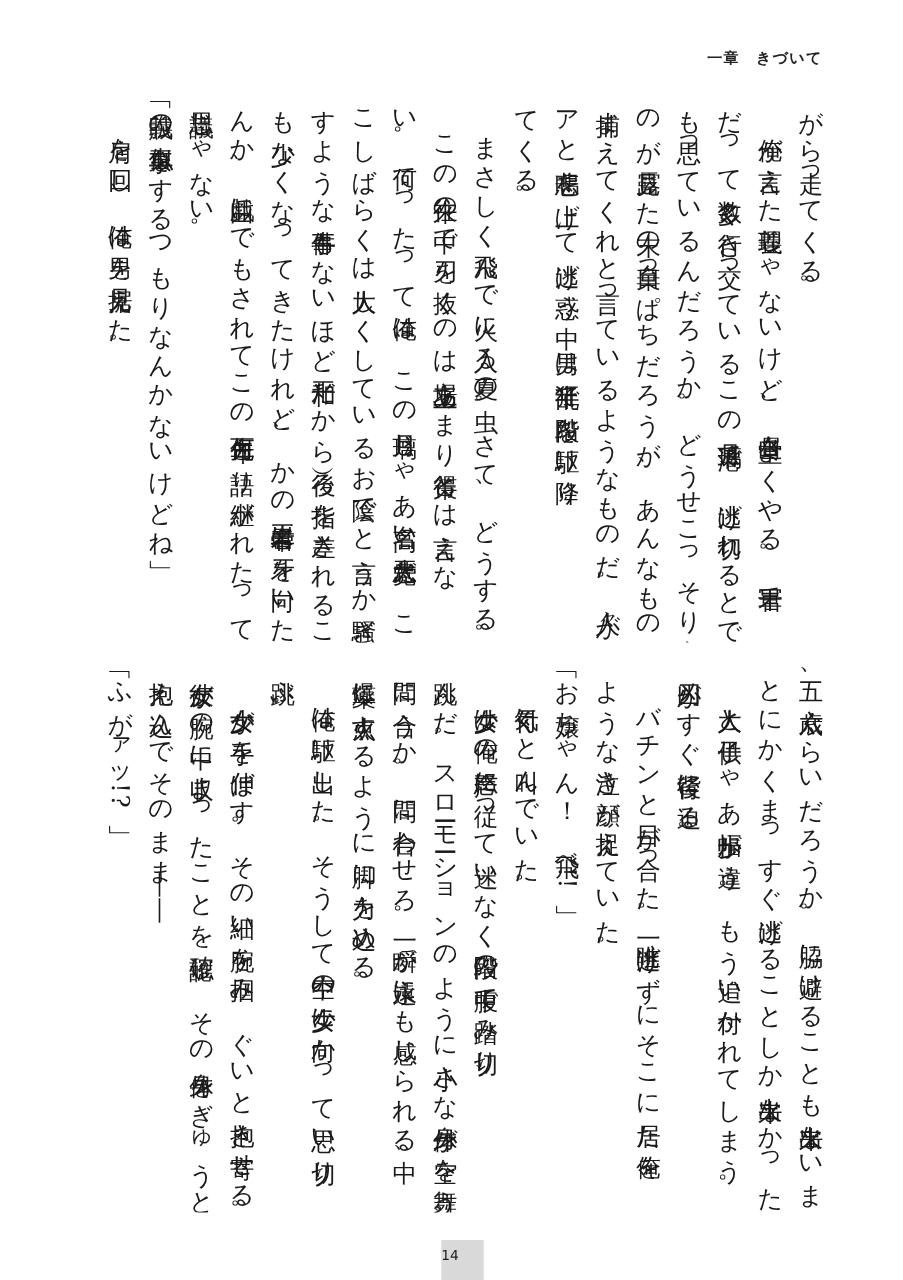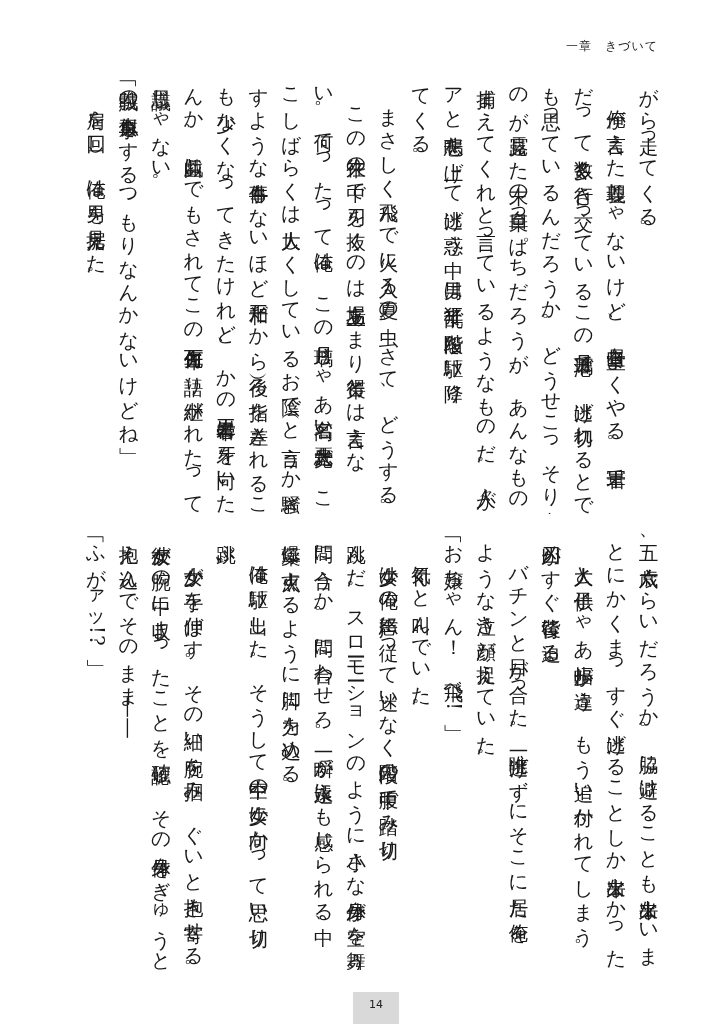--- a/index.html
+++ b/index.html
@@ -14,21 +14,21 @@
     overflow: hidden;
     color: #1a1a1a;
     font-family: "DejaVu Serif", "Liberation Serif", serif;
   }
   .running-header {
     position: absolute;
     top: 38px;
     right: 64px;
     font-family: "DejaVu Sans", "Liberation Sans", sans-serif;
     font-size: 12px;
-    font-weight: normal;
+    font-weight: bold;
     letter-spacing: 1px;
     color: #222;
     white-space: pre;
   }
   .block {
     position: absolute;
     writing-mode: vertical-rl;
     -webkit-writing-mode: vertical-rl;
     font-size: 19.6px;
     line-height: 32.5px;
@@ -48,27 +48,27 @@
     height: 440px;
   }
   .line {
     display: block;
     white-space: nowrap;
   }
   .page-number {
     position: absolute;
     left: 353px;
     top: 992px;
-    width: 46px;
+    width: 34px;
     height: 32px;
     background: #d9d9d9;
     font-family: "DejaVu Sans", "Liberation Sans", sans-serif;
     font-size: 11px;
     color: #222;
-    text-align: center;
+    text-align: left;
     line-height: 26px;
   }
 </style>
 </head>
 <body>
 
 <div class="running-header">一章　きづいて</div>
 
 <div class="block block-top">
   <span class="line">がら走ってくる。</span>

